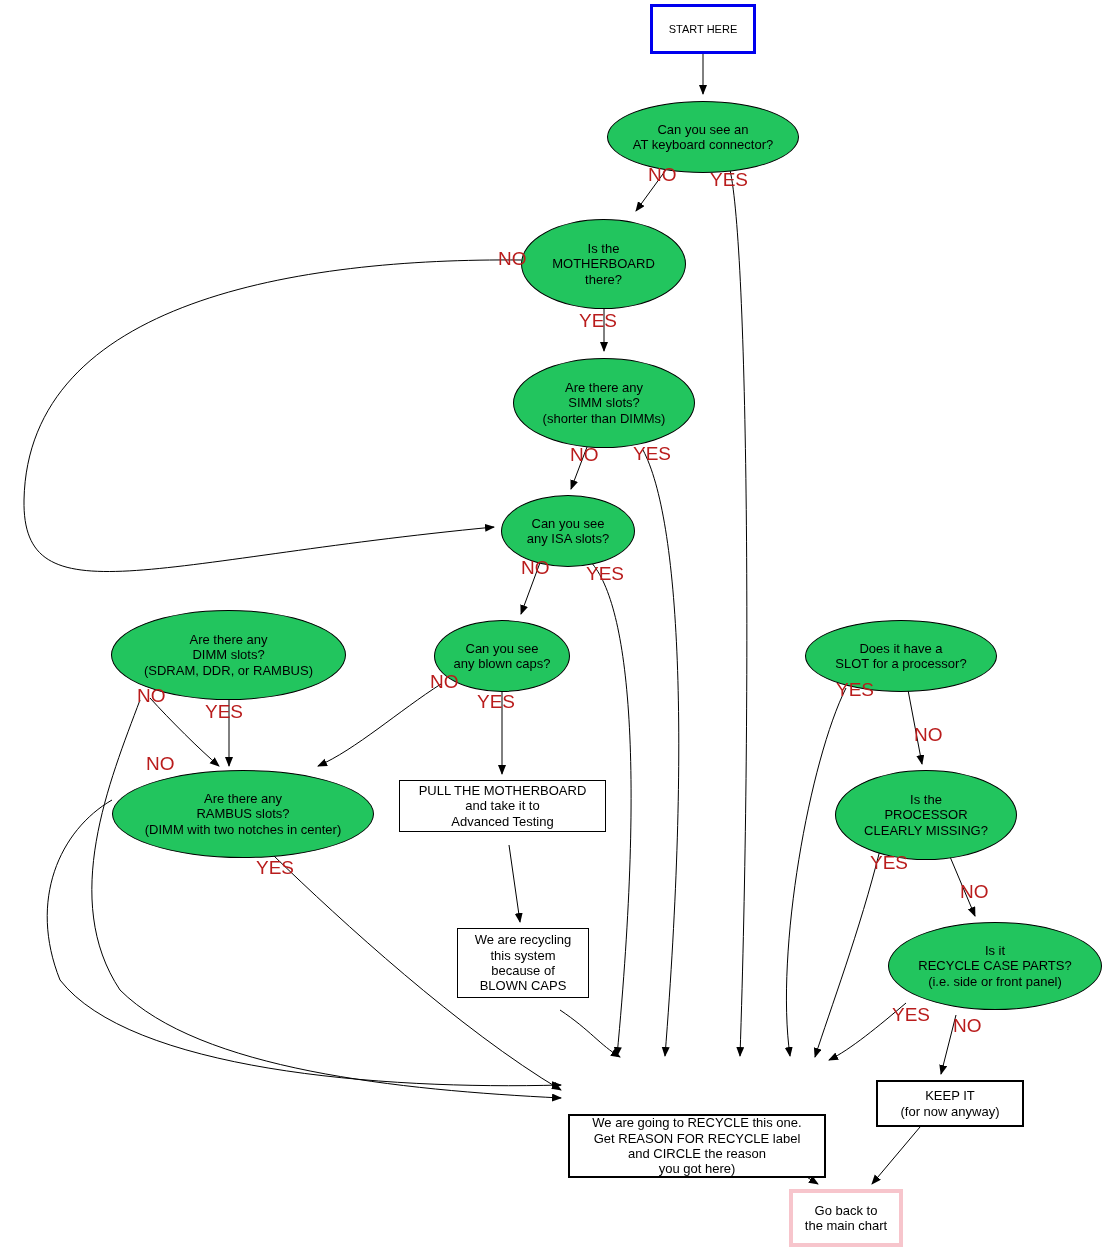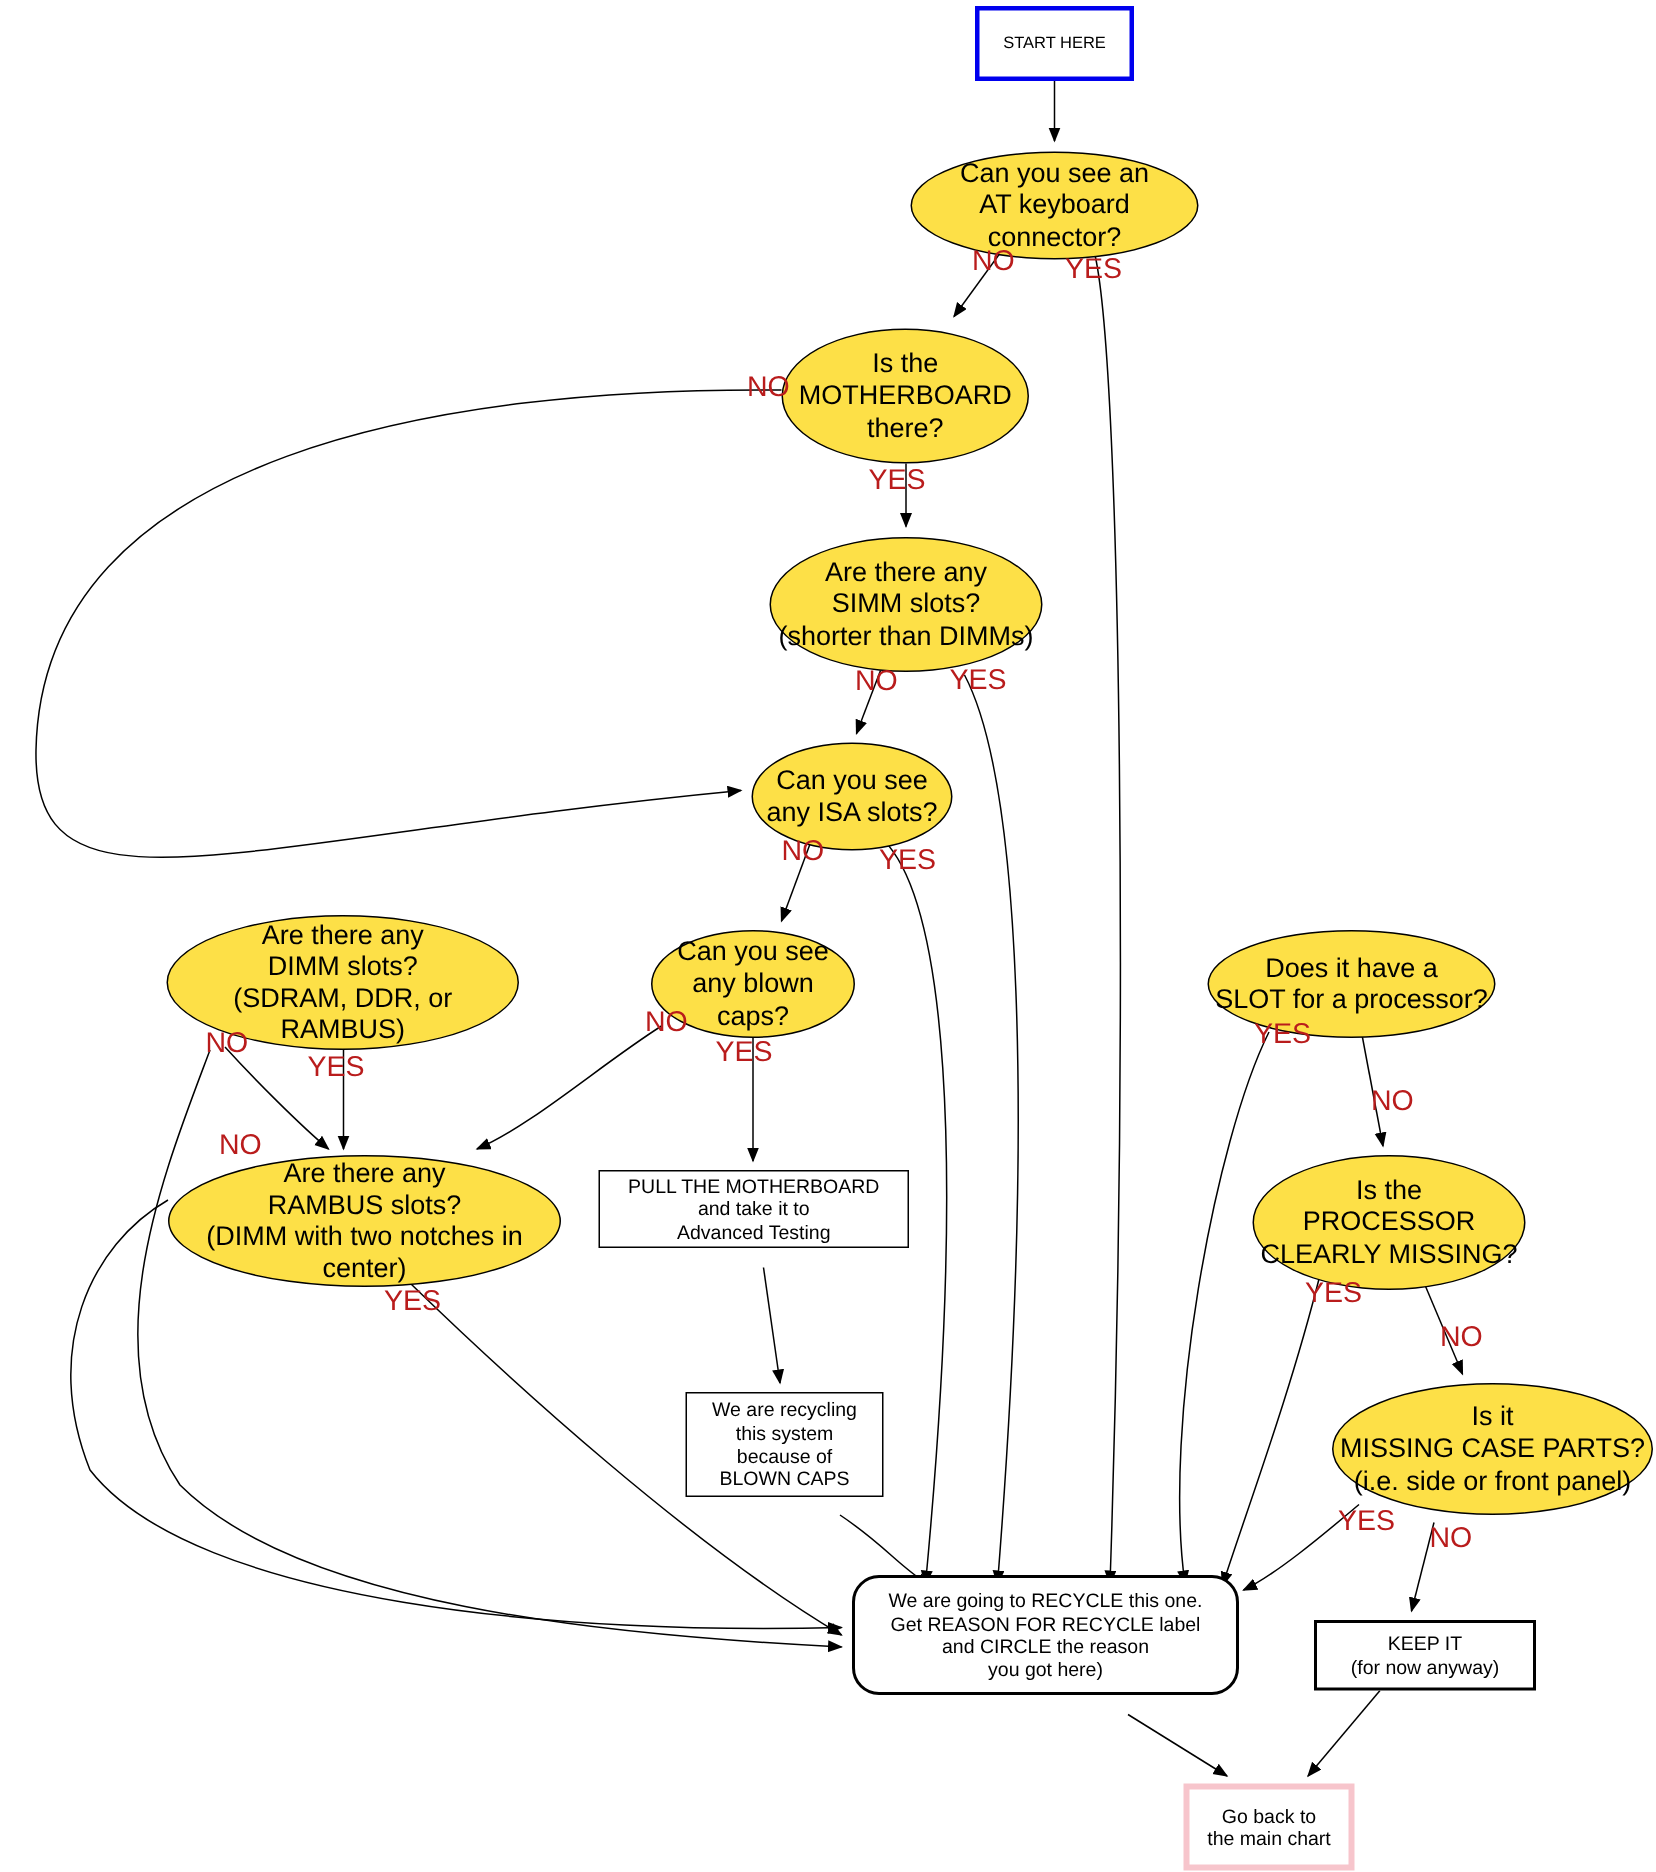--- a/index.html
+++ b/index.html
@@ -39,22 +39,22 @@
   .node .nodetext {
     display: block;
     width: 100%;
     padding: 0 4px;
     box-sizing: border-box;
     white-space: pre-line;
   }
   .ellipse {
     border: 1px solid #000000;
     border-radius: 50%;
-    background: #fde047;
-    font-size: 18px;
+    background: #22c55e;
+    font-size: 13px;
   }
   .box {
     border: 1px solid #000000;
     background: #ffffff;
     font-size: 13px;
   }
   .box-start {
     border: 3px solid #0000ee;
     background: #ffffff;
     font-size: 11px;
@@ -162,30 +162,30 @@
 and take it to
 Advanced Testing</span>
       </div>
       <div class="node ellipse ellipse-shape" style="left: 835px; top: 770px; width: 182px; height: 90px;">
         <span class="nodetext">Is the
 PROCESSOR
 CLEARLY MISSING?</span>
       </div>
       <div class="node ellipse ellipse-shape" style="left: 888px; top: 922px; width: 214px; height: 88px;">
         <span class="nodetext">Is it
-MISSING CASE PARTS?
+RECYCLE CASE PARTS?
 (i.e. side or front panel)</span>
       </div>
       <div class="node box" style="left: 457px; top: 928px; width: 132px; height: 70px;">
         <span class="nodetext">We are recycling
 this system
 because of
 BLOWN CAPS</span>
       </div>
-      <div class="node box-thick" style="left: 568px; top: 1050px; width: 258px; height: 80px; border-radius: 18px;">
+      <div class="node box-thick" style="left: 568px; top: 1114px; width: 258px; height: 64px;">
         <span class="nodetext">We are going to RECYCLE this one.
 Get REASON FOR RECYCLE label
 and CIRCLE the reason
 you got here)</span>
       </div>
       <div class="node box-thick" style="left: 876px; top: 1080px; width: 148px; height: 47px;">
         <span class="nodetext">KEEP IT
 (for now anyway)</span>
       </div>
       <div class="node box-pink" style="left: 789px; top: 1189px; width: 114px; height: 58px;">

